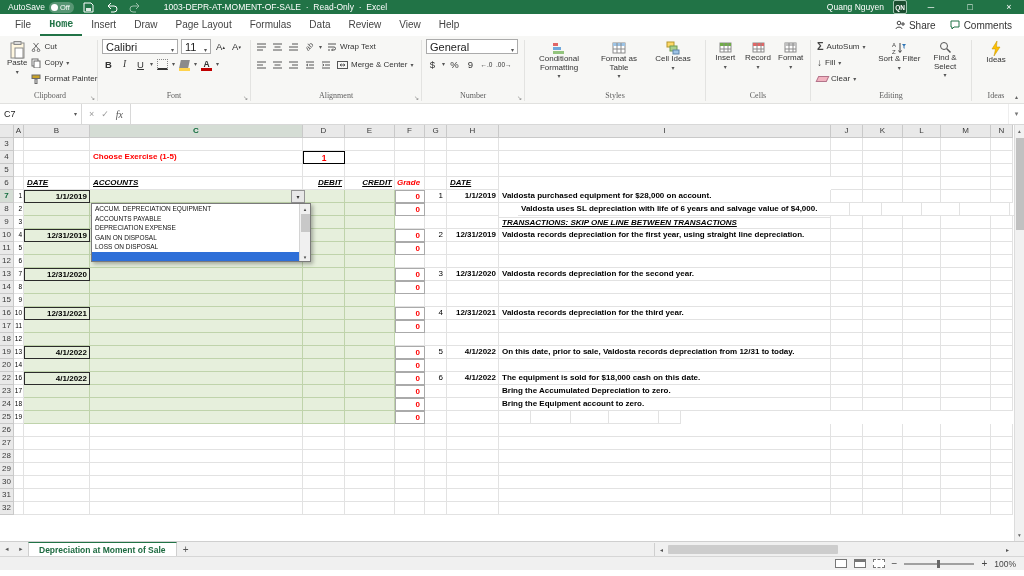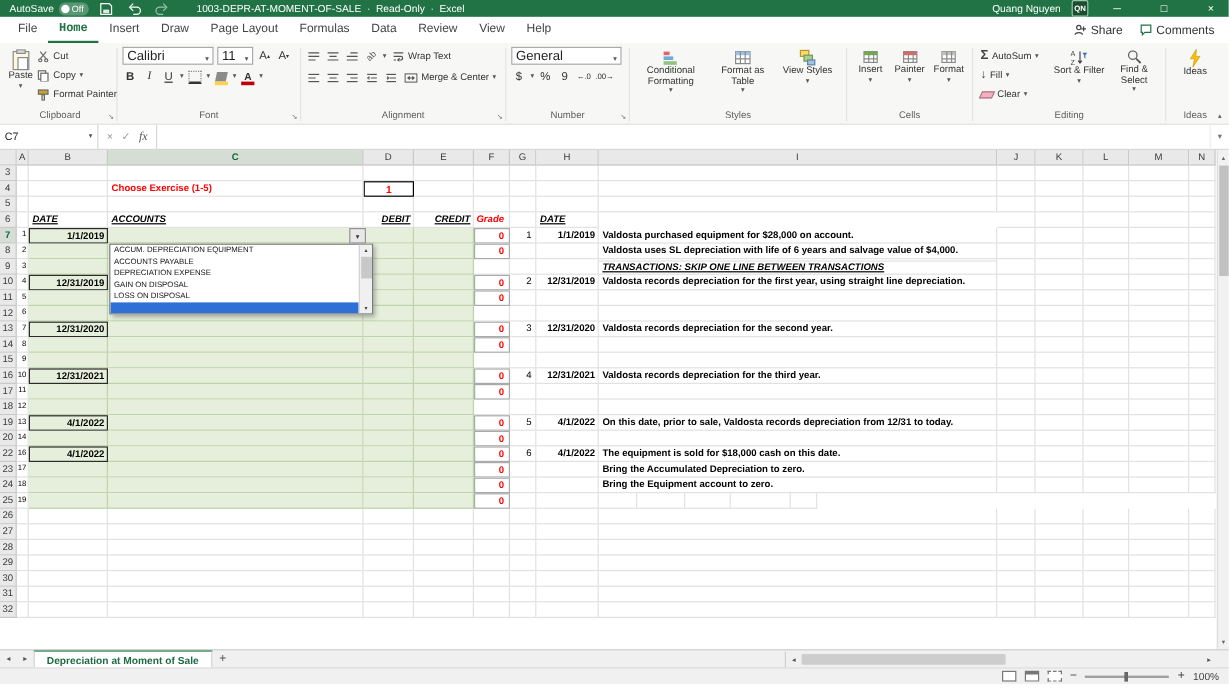--- a/index.html
+++ b/index.html
@@ -26,21 +26,21 @@
 .rtab{display:flex;align-items:center;padding:0 9px;border-bottom:2.5px solid transparent;}
 .rtab.active{color:#217346;border-bottom-color:#217346;font-weight:bold;font-family:Liberation Mono, monospace;}
 .tabrow-right{margin-left:auto;display:flex;align-items:center;gap:14px;padding-right:12px;color:#333;}
 .tr-btn{display:inline-flex;align-items:center;gap:4px;}
 
 
 .ribbon{position:relative;height:68px;background:#f7f7f5;border-bottom:1px solid #e1e1df;display:flex;align-items:stretch;padding:2px 4px 0 4px;}
 .rgroup{position:relative;display:flex;flex-direction:column;height:64px;padding:1px 3px 0 3px;}
 .rbody{flex:1;display:flex;align-items:flex-start;gap:2px;}
 .rbody.col{flex-direction:column;justify-content:flex-start;gap:3px;}
-.rlabel{height:13px;line-height:13px;text-align:center;font-size:8px;color:#5f5f5f;}
+.rlabel{height:13px;line-height:13px;text-align:center;font-size:8px;color:#5f5f5f;font-family:Liberation Serif, serif;}
 .launcher{position:absolute;right:1px;bottom:1px;font-size:6px;color:#777;line-height:6px;}
 .launcher::after{content:"↘";}
 .rsep{width:1px;background:#e3e3e1;margin:2px 1px;}
 .bigbtn{display:flex;flex-direction:column;align-items:center;text-align:center;font-size:8px;line-height:8.5px;color:#333;padding-top:2px;}
 .bigbtn .chev{margin-top:1px;}
 .chev{font-size:6px;color:#555;line-height:6px;}
 .chev::after{content:"▾";}
 .smallcol{display:flex;flex-direction:column;gap:1px;}
 .smallbtn{display:flex;align-items:center;gap:3px;height:15px;font-size:8px;color:#333;white-space:nowrap;padding:0 2px;}
 .select{height:15px;border:1px solid #ababab;background:#fff;display:inline-flex;align-items:flex-end;justify-content:space-between;padding:0 3px;font-size:11px;color:#222;}
@@ -419,21 +419,21 @@
         <span class="chev"></span>
       </div>
       <div class="bigbtn" style="width:48px">
         <span>
             <svg width="14" height="14" viewBox="0 0 14 14">
               <rect x="1" y="1" width="7" height="5" fill="#ffd966" stroke="#b5972e"></rect>
               <rect x="4" y="5" width="7" height="5" fill="#a9d08e" stroke="#6f9c53"></rect>
               <rect x="7" y="9" width="6" height="4" fill="#9dc3e6" stroke="#5e85ab"></rect>
             </svg>
           </span>
-        <span>View Styles</span>
+        <span>Cell Ideas</span>
         <span class="chev"></span>
       </div>
     </div>
     <div class="rlabel">Styles</div>
   </div>
   <div class="rsep"></div>
 
   <div class="rgroup" style="width:102px">
     <div class="rbody">
       <div class="bigbtn" style="width:33px">
@@ -448,21 +448,21 @@
         <span class="chev"></span>
       </div>
       <div class="bigbtn" style="width:33px">
         <span>
             <svg width="13" height="13" viewBox="0 0 13 13">
               <rect x="1" y="2" width="11" height="9" fill="#fff" stroke="#8a8a8a"></rect>
               <rect x="1" y="2" width="11" height="3" fill="#e06666"></rect>
               <path d="M1 8h11M5 2v9M9 2v9" stroke="#8a8a8a"></path>
             </svg>
           </span>
-        <span>Painter</span>
+        <span>Record</span>
         <span class="chev"></span>
       </div>
       <div class="bigbtn" style="width:33px">
         <span>
             <svg width="13" height="13" viewBox="0 0 13 13">
               <rect x="1" y="2" width="11" height="9" fill="#fff" stroke="#8a8a8a"></rect>
               <rect x="1" y="2" width="11" height="3" fill="#bfbfbf"></rect>
               <path d="M1 8h11M5 2v9M9 2v9" stroke="#8a8a8a"></path>
             </svg>
           </span>
@@ -658,21 +658,21 @@
       <div class="g-row">
         <div class="g-rowhead">8</div>
         <div class="g-cell sub" style="width: 10px;">2</div>
         <div class="g-cell green" style="width: 66px;"></div>
         <div class="g-cell green" style="width: 213px;"></div>
         <div class="g-cell green" style="width: 42px;"></div>
         <div class="g-cell green" style="width: 50px;"></div>
         <div class="g-cell grade" style="width: 30px;">0</div>
         <div class="g-cell" style="width: 22px;"></div>
         <div class="g-cell" style="width: 52px;"></div>
-        <div class="g-cell desc" style="width: 332px;">Valdosta uses SL depreciation with life of 6 years and salvage value of $4,000.</div>
+        <div class="g-cell desc" style="width: 332px; margin-left: 19px;">Valdosta uses SL depreciation with life of 6 years and salvage value of $4,000.</div>
         <div class="g-cell" style="width: 32px;"></div>
         <div class="g-cell" style="width: 40px;"></div>
         <div class="g-cell" style="width: 38px;"></div>
         <div class="g-cell" style="width: 50px;"></div>
         <div class="g-cell" style="width: 22px;"></div>
       </div>
       <div class="g-row">
         <div class="g-rowhead">9</div>
         <div class="g-cell sub" style="width: 10px;">3</div>
         <div class="g-cell green" style="width: 66px;"></div>

